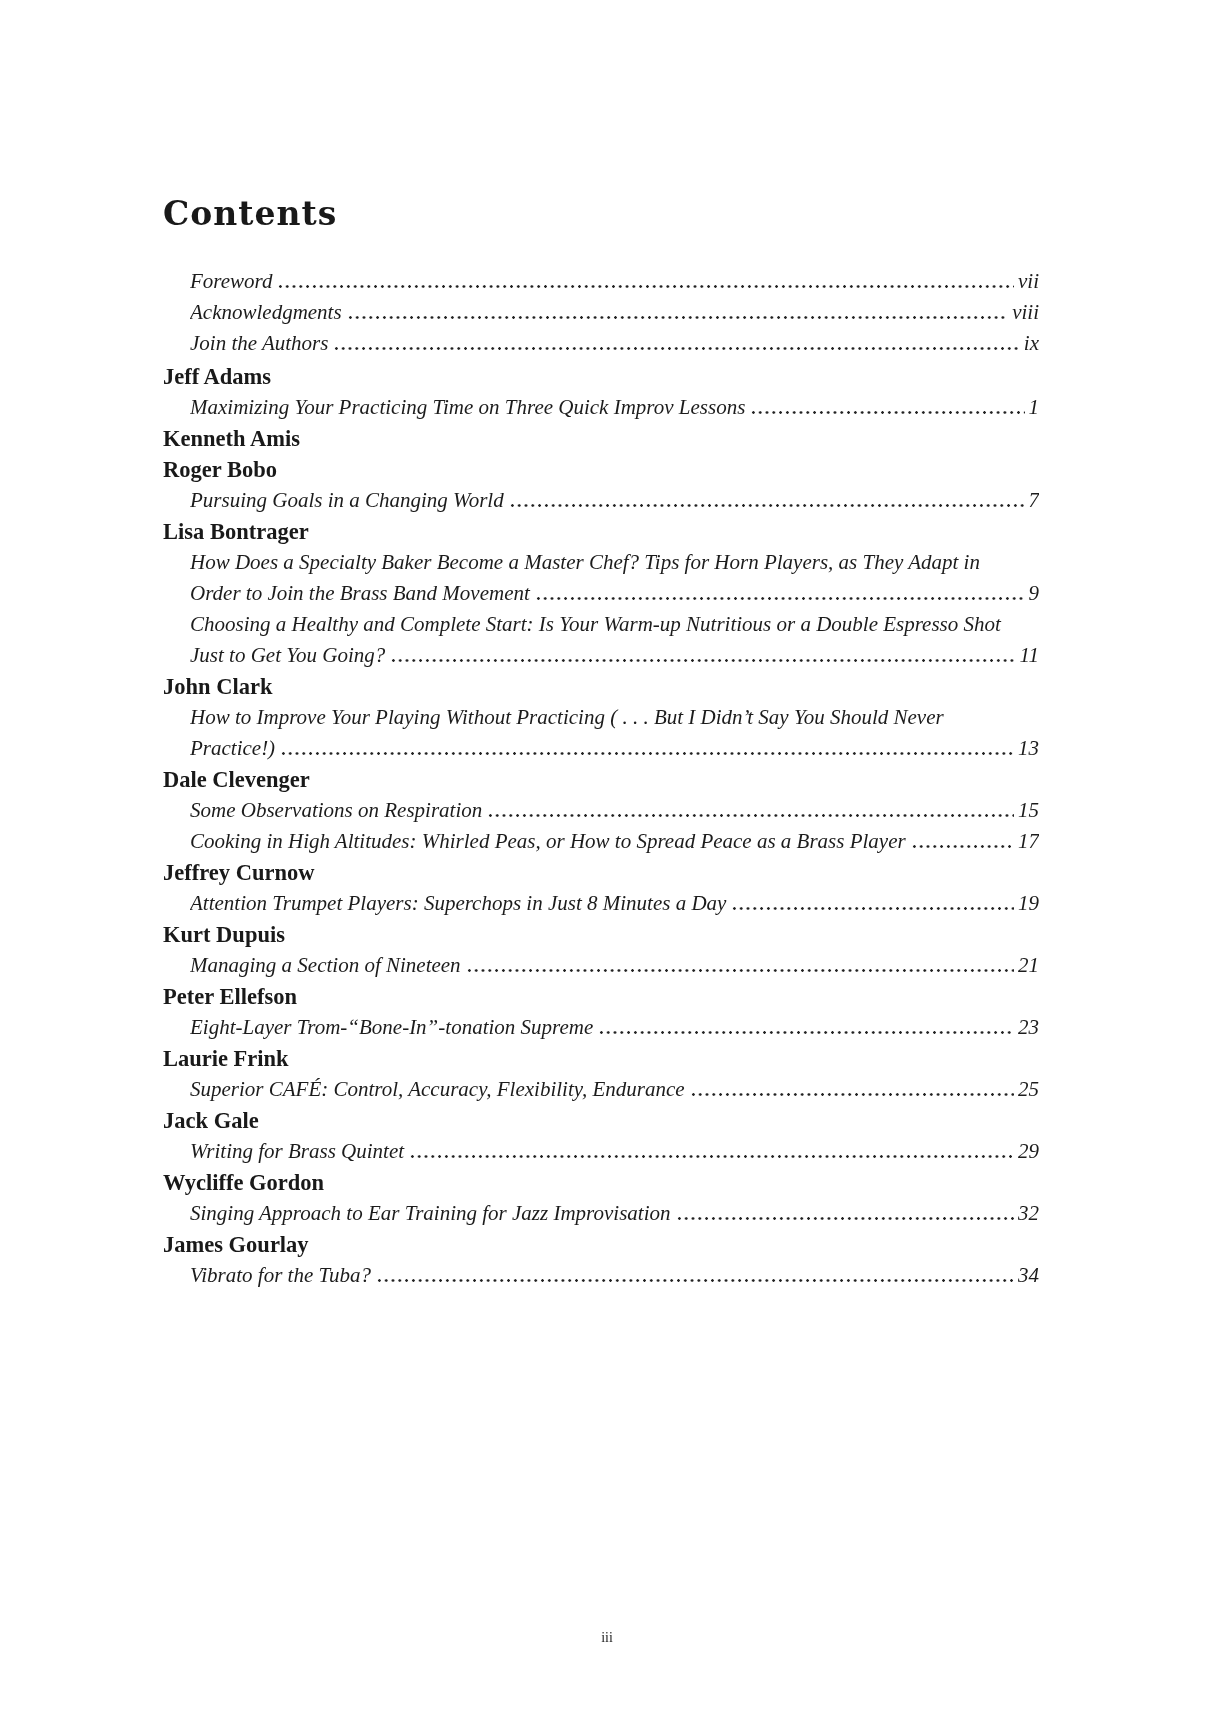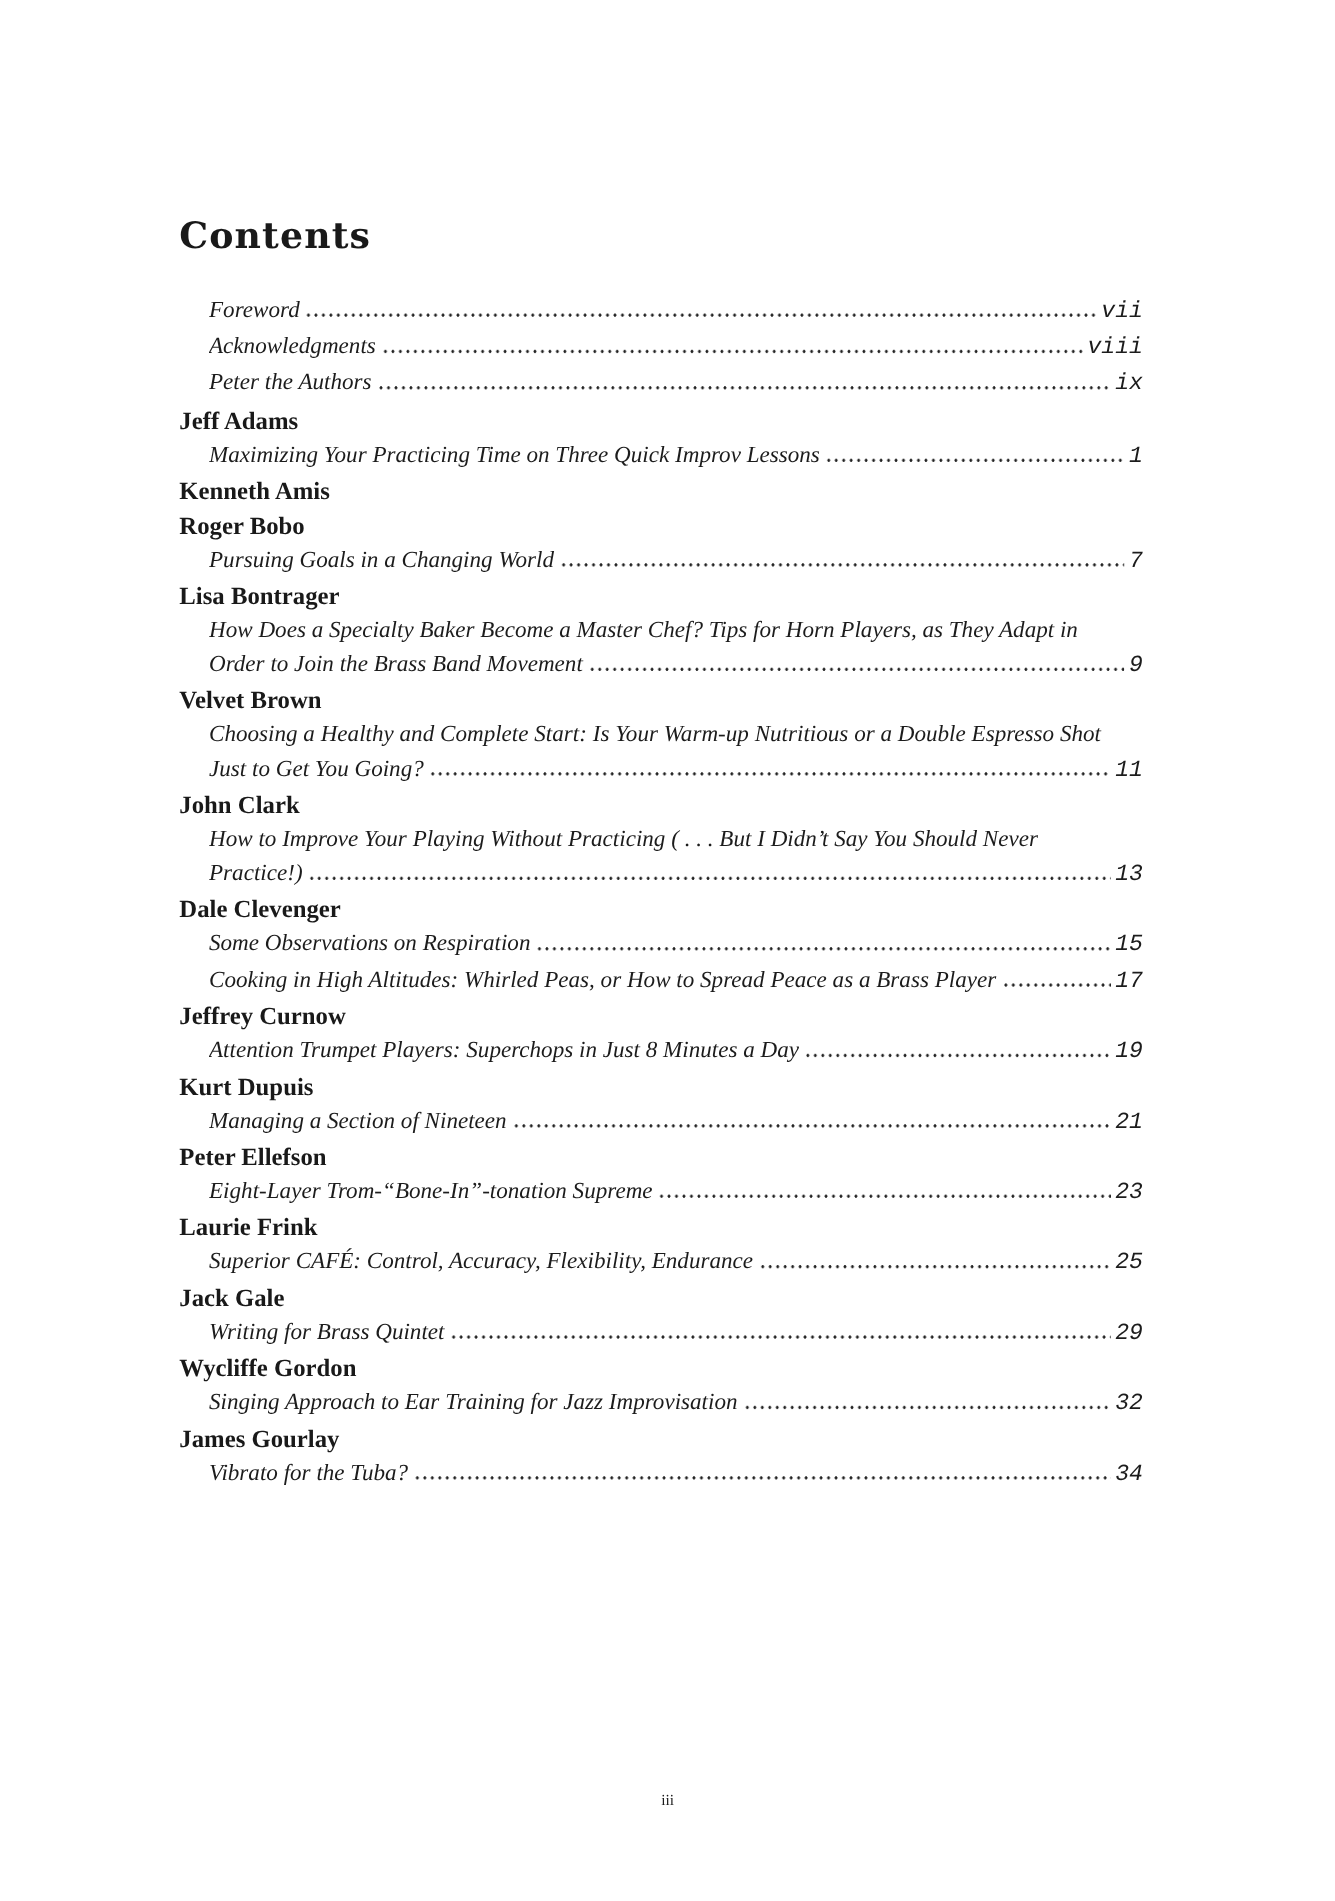--- a/index.html
+++ b/index.html
@@ -43,21 +43,21 @@
   .leader {
     flex: 1 1 auto;
     min-width: 18px;
     height: 3px;
     margin: 0 4px 0 5px;
     background-image: radial-gradient(circle, #222222 1.15px, rgba(0,0,0,0) 1.5px);
     background-size: 6.8px 3px;
     background-repeat: repeat-x;
     background-position: 0 100%;
   }
-  .toc-page { font-style: italic; font-family: Liberation Mono, monospace; }
+  .toc-page { font-style: italic; }
   .entries { margin-top: 2px; }
   .entry { }
   .author {
     font-weight: bold;
     font-style: normal;
     font-size: 22.5px;
     line-height: 31px;
     color: #191919;
   }
   .footer {
@@ -83,21 +83,21 @@
     <span class="toc-title">Foreword</span>
     <span class="leader"></span>
     <span class="toc-page">vii</span>
   </div>
         <div class="toc-row front-row">
     <span class="toc-title">Acknowledgments</span>
     <span class="leader"></span>
     <span class="toc-page">viii</span>
   </div>
         <div class="toc-row front-row">
-    <span class="toc-title">Peter the Authors</span>
+    <span class="toc-title">Join the Authors</span>
     <span class="leader"></span>
     <span class="toc-page">ix</span>
   </div>
       </div>
     <div class="entries">
         <div class="entry">
     <div class="author">Jeff Adams</div>
     <div class="title-block">
             <div class="toc-row title-row">
     <span class="toc-title">Maximizing Your Practicing Time on Three Quick Improv Lessons</span>
@@ -127,21 +127,20 @@
 
   </div>
             <div class="toc-row title-row">
     <span class="toc-title">Order to Join the Brass Band Movement</span>
     <span class="leader"></span>
     <span class="toc-page">9</span>
   </div>
           </div>
   </div>
         <div class="entry">
-    <div class="author">Velvet Brown</div>
     <div class="title-block">
             <div class="toc-row title-row">
     <span class="toc-title">Choosing a Healthy and Complete Start: Is Your Warm-up Nutritious or a Double Espresso Shot</span>
 
   </div>
             <div class="toc-row title-row">
     <span class="toc-title">Just to Get You Going?</span>
     <span class="leader"></span>
     <span class="toc-page">11</span>
   </div>

